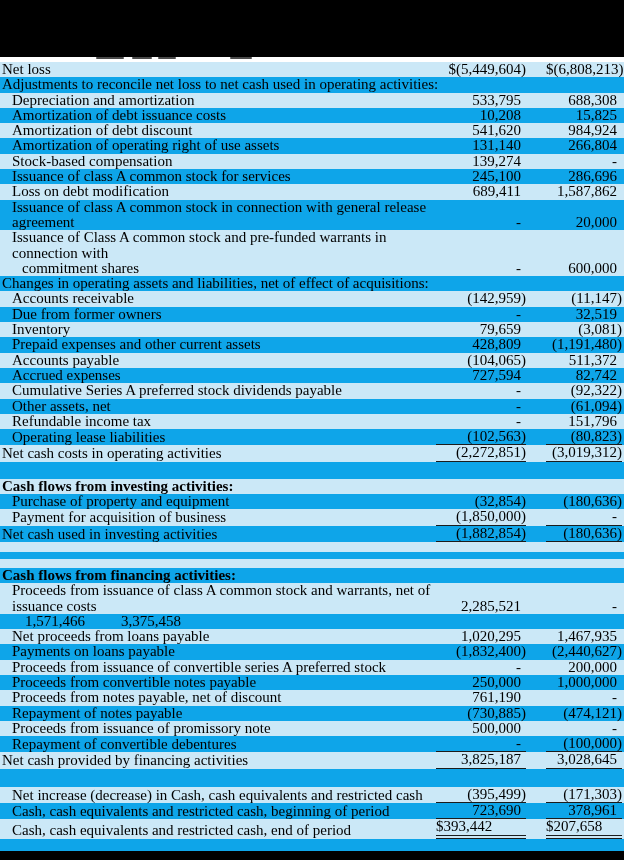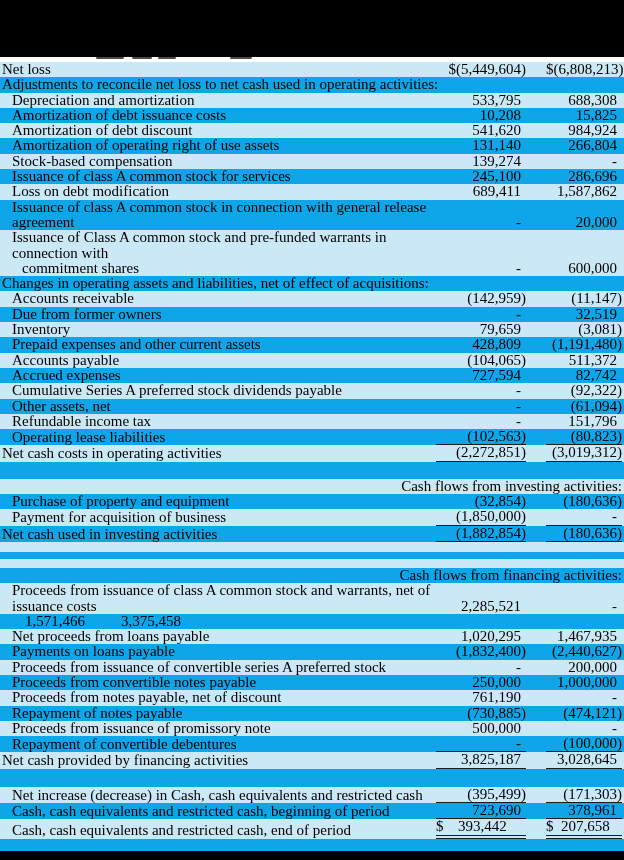--- a/index.html
+++ b/index.html
@@ -21,40 +21,40 @@
   #statement{width:100%;}
   .row{
     display:flex;
     align-items:flex-end;
     line-height:15.3px;
     padding-right:2px;
     box-sizing:border-box;
   }
   .row.blue{background:var(--stripe,#cbe8f7);}
   .row.white{background:#0ea5e9;}
-  .row.bold{font-weight:normal;text-align:right;}
+  .row.bold{font-weight:bold;}
   .spacer{padding:0;}
   .lbl{flex:1;min-width:0;}
   .ind0{padding-left:2px;}
   .ind1{padding-left:12px;}
   .cont{padding-left:10px;}
   .cell{
     width:90px;
     text-align:right;
     box-sizing:border-box;
     white-space:nowrap;
   }
   .cell.c2{width:76px;margin-left:20px;}
   .cell .inset,.val.inset{padding-right:5px;}
   .cell.inset{padding-right:5px;}
   .ru-single{border-bottom:1px solid var(--rule,#1c1c1c);}
   .ru-double{border-bottom:4px double var(--rule,#1c1c1c);}
   .cell.dollar{display:flex;justify-content:space-between;}
   .cur{text-align:left;}
-  .val{flex:1;text-align:center;}
+  .val{flex:1;text-align:left;}
 </style>
 </head>
 <body>
 
 <div id="app" style="--stripe: #cbe8f7; --redaction: #000000; --rule: #1c1c1c; --text: #000000;">
   <div id="top-bar" class="black-bar"></div>
   <div id="remnant-strip">
     <span class="remnant" style="left:96px;width:28px;"></span>
     <span class="remnant" style="left:132px;width:20px;"></span>
     <span class="remnant" style="left:158px;width:18px;"></span>

